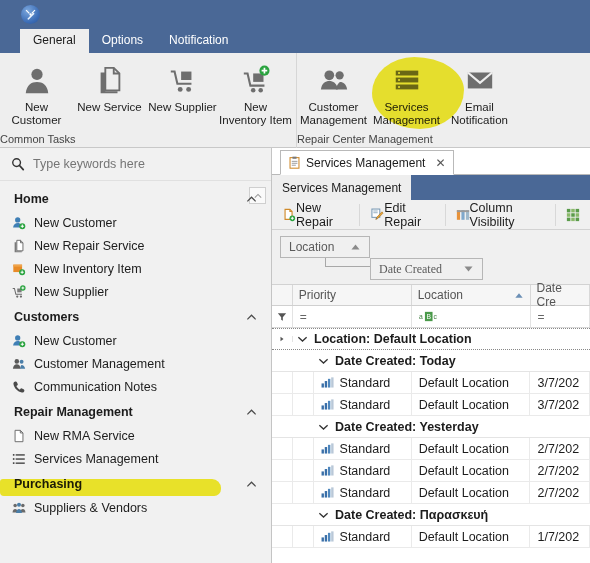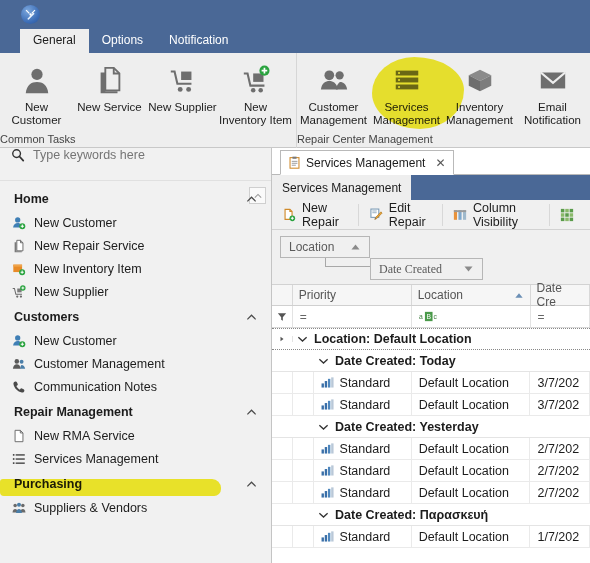--- a/index.html
+++ b/index.html
@@ -48,21 +48,21 @@
     position:absolute;pointer-events:none;background:#f5ec13;opacity:.88;
     border-radius:46% 54% 48% 52% / 50% 46% 54% 50%;
     mix-blend-mode:multiply;
   }
 
   
   .body{display:flex;height:418px;}
 
   
   .sidebar{width:272px;background:#f1f1f1;border-right:1px solid #c4c4c4;position:relative;overflow:hidden;}
-  .search-row{height:33px;display:flex;align-items:flex-start;padding:0 8px;border-bottom:1px solid #e0e0e0;background:#f1f1f1;}
+  .search-row{height:33px;display:flex;align-items:center;padding:0 8px;border-bottom:1px solid #e0e0e0;background:#f1f1f1;}
   .search-row .mag{width:20px;display:flex;justify-content:center;align-items:center;}
   .search-row input{
     border:none;background:transparent;outline:none;font-size:12.5px;color:#6d6d6d;
     font-family:"Liberation Sans", sans-serif;width:210px;padding-left:5px;
   }
   .nav{padding-top:4px;position:relative;}
   .nav-head{
     display:flex;align-items:center;justify-content:space-between;
     padding:7px 14px 5px 14px;font-weight:bold;font-size:12.5px;color:#1c1c1c;
   }
@@ -92,21 +92,21 @@
   }
   .doc-tab .x{color:#555;font-size:12px;margin-left:5px;cursor:default;}
 
   .sub-tabs{height:25px;display:flex;align-items:stretch;background:#4a6896;}
   .sub-tab{
     background:#eeeeee;display:flex;align-items:center;padding:0 10px;font-size:12px;color:#1c1c1c;
   }
   .sub-fill{flex:1;background:#4a6896;}
 
   .toolbar{height:30px;background:#f0f0f0;display:flex;align-items:center;border-bottom:1px solid #d2d2d2;}
-  .tbtn{display:flex;align-items:center;gap:6px;padding:0 10px;height:30px;font-size:12.5px;cursor:default;}
+  .tbtn{display:flex;align-items:center;gap:0;padding:0 10px;height:30px;font-size:12.5px;cursor:default;}
   .tsep{width:1px;height:22px;background:#d8d8d8;}
 
   .groupbar{height:55px;background:#f0f0f0;position:relative;border-bottom:1px solid #d2d2d2;}
   .gchip{
     position:absolute;border:1px solid #b6b6b6;background:#f0f0f0;height:22px;
     display:flex;align-items:center;gap:10px;padding:0 8px;font-size:12px;color:#5a5a5a;
   }
   .gline{position:absolute;border-left:1px solid #a8a8a8;border-bottom:1px solid #a8a8a8;}
 
   
@@ -230,30 +230,20 @@
               <circle cx="7.5" cy="8.6" r="1.1" fill="#f0f0f0"></circle>
               <circle cx="7.5" cy="16" r="1.1" fill="#f0f0f0"></circle>
               <circle cx="7.5" cy="23.4" r="1.1" fill="#f0f0f0"></circle>
             </svg>
           </div>
           <div class="cap">Services Management</div>
         </div>
         <div class="rbtn">
           <div class="glyph">
             <svg viewBox="0 0 32 32" width="30" height="30">
-              <path d="M4 11 L16 5 L28 11 L16 17 Z" fill="#8a8a8a"></path>
-              <path d="M4 11 L16 17 L16 28 L4 22 Z" fill="#6e6e6e"></path>
-              <path d="M28 11 L16 17 L16 28 L28 22 Z" fill="#7d7d7d"></path>
-            </svg>
-          </div>
-          <div class="cap">Inventory Management</div>
-        </div>
-        <div class="rbtn">
-          <div class="glyph">
-            <svg viewBox="0 0 32 32" width="30" height="30">
               <rect x="3" y="8" width="26" height="17" fill="#6e6e6e"></rect>
               <path d="M3 8 L16 19 L29 8" fill="none" stroke="#eeeeee" stroke-width="2.4"></path>
             </svg>
           </div>
           <div class="cap">Email Notification</div>
         </div>
       </div>
       <div class="rgroup-title">Repair Center Management</div>
     </div>
 

